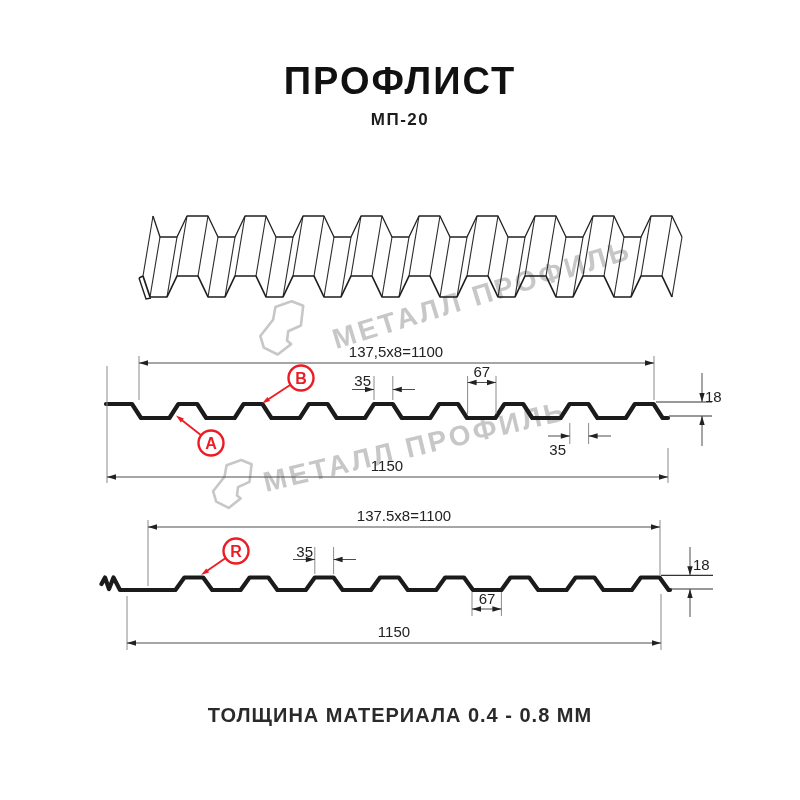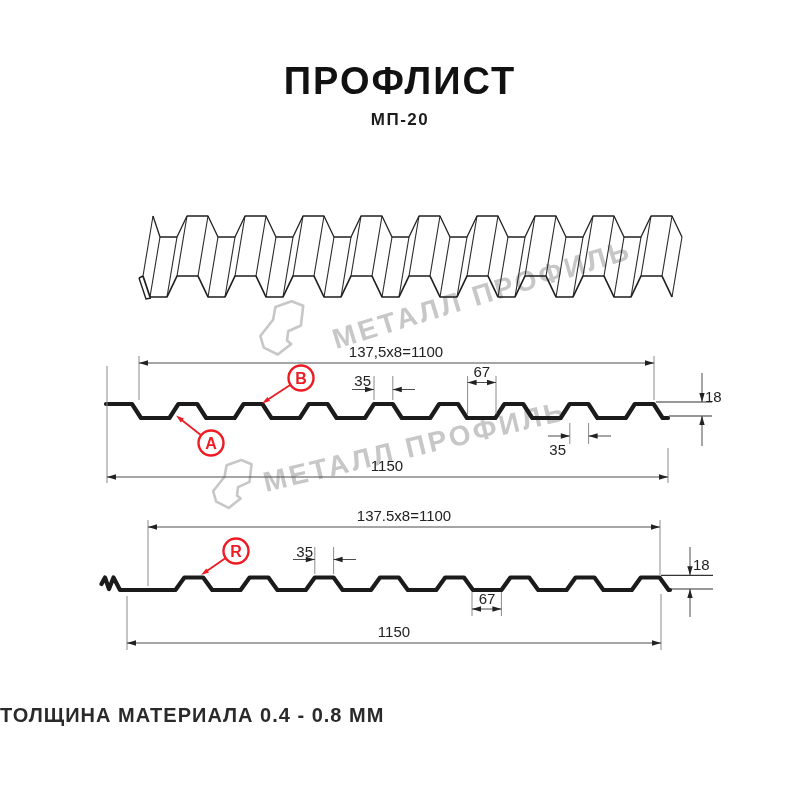--- a/index.html
+++ b/index.html
@@ -2,21 +2,21 @@
 <html><head>
 <meta charset="utf-8">
 <style>
   html,body{margin:0;padding:0;background:#ffffff;}
   #page{position:relative;width:800px;height:800px;background:#ffffff;overflow:hidden;
         font-family:"Liberation Sans",sans-serif;}
   .title{position:absolute;top:60px;left:0;width:800px;text-align:center;
          font-size:38px;font-weight:700;letter-spacing:2px;color:#111;}
   .subtitle{position:absolute;top:110px;left:0;width:800px;text-align:center;
          font-size:17px;font-weight:600;letter-spacing:1.5px;color:#1c1c1c;}
-  .footer{position:absolute;top:704px;left:0;width:800px;text-align:left;
+  .footer{position:absolute;top:704px;left:0;width:800px;text-align:center;
          font-size:20px;font-weight:600;letter-spacing:1px;color:#2a2a2a;}
   #drawing{position:absolute;left:0;top:0;}
   text{font-family:"Liberation Sans",sans-serif;}
 </style>
 </head>
 <body>
 
 <div id="page">
   <div class="title">ПРОФЛИСТ</div>
   <div class="subtitle">МП-20</div>

